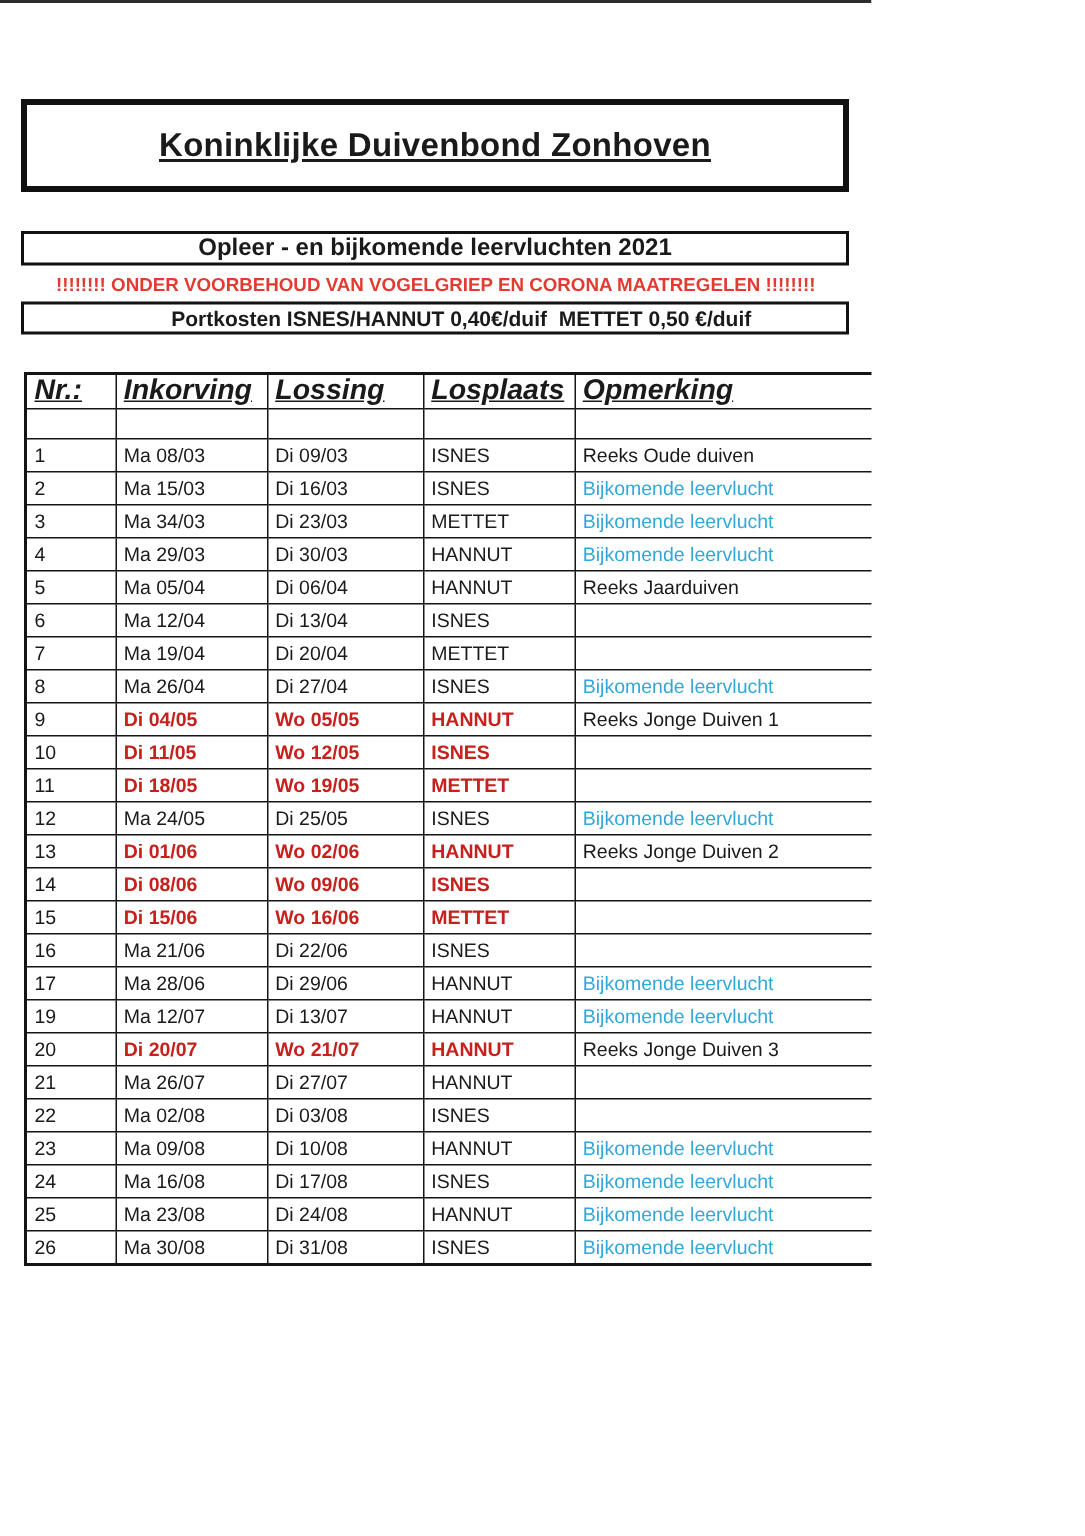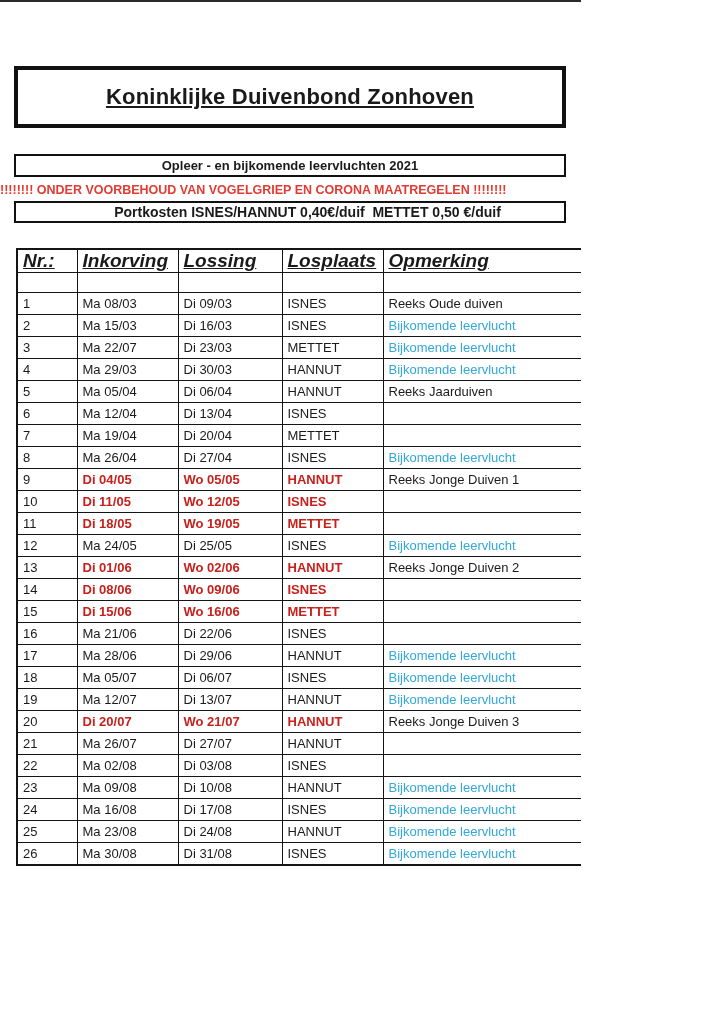--- a/index.html
+++ b/index.html
@@ -41,29 +41,29 @@
   .subtitle-box {
     position: absolute;
     top: 154px; left: 14px; right: 15px;
     height: 23px;
     border: 2px solid #111;
     display: flex;
     align-items: center;
     justify-content: center;
   }
   .subtitle-box .subtitle-text {
-    font-size: 13px;
+    font-size: 16px;
     font-weight: bold;
   }
 
   .warning-line {
     position: absolute;
     top: 183px; left: 0;
     width: 100%;
-    text-align: left;
+    text-align: center;
     font-size: 12.5px;
     font-weight: bold;
     color: var(--warning-red, #e33b32);
   }
 
   .cost-box {
     position: absolute;
     top: 201px; left: 14px; right: 15px;
     height: 22px;
     border: 2px solid #111;
@@ -176,21 +176,21 @@
           </tr>
           <tr>
             <td>2</td>
             <td>Ma 15/03</td>
             <td>Di 16/03</td>
             <td>ISNES</td>
             <td class="cyan">Bijkomende leervlucht</td>
           </tr>
           <tr>
             <td>3</td>
-            <td>Ma 22/07</td>
+            <td>Ma 34/03</td>
             <td>Di 23/03</td>
             <td>METTET</td>
             <td class="cyan">Bijkomende leervlucht</td>
           </tr>
           <tr>
             <td>4</td>
             <td>Ma 29/03</td>
             <td>Di 30/03</td>
             <td>HANNUT</td>
             <td class="cyan">Bijkomende leervlucht</td>
@@ -280,27 +280,20 @@
             <td></td>
           </tr>
           <tr>
             <td>17</td>
             <td>Ma 28/06</td>
             <td>Di 29/06</td>
             <td>HANNUT</td>
             <td class="cyan">Bijkomende leervlucht</td>
           </tr>
           <tr>
-            <td>18</td>
-            <td>Ma 05/07</td>
-            <td>Di 06/07</td>
-            <td>ISNES</td>
-            <td class="cyan">Bijkomende leervlucht</td>
-          </tr>
-          <tr>
             <td>19</td>
             <td>Ma 12/07</td>
             <td>Di 13/07</td>
             <td>HANNUT</td>
             <td class="cyan">Bijkomende leervlucht</td>
           </tr>
           <tr>
             <td>20</td>
             <td class="red">Di 20/07</td>
             <td class="red">Wo 21/07</td>

